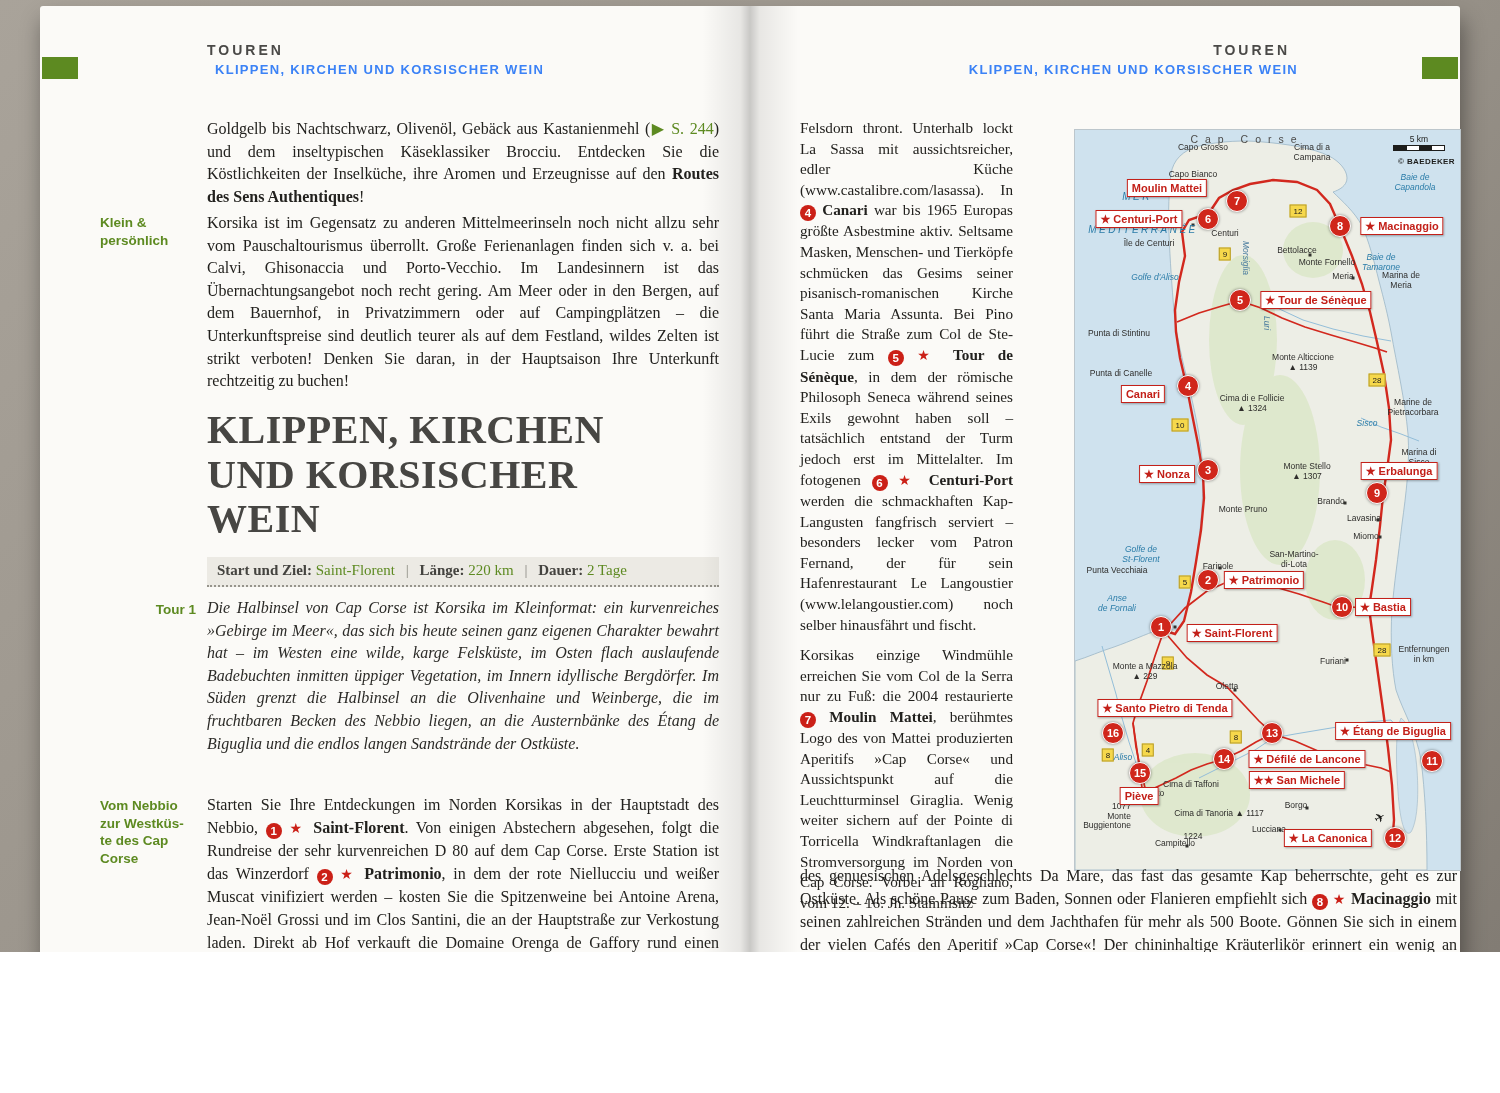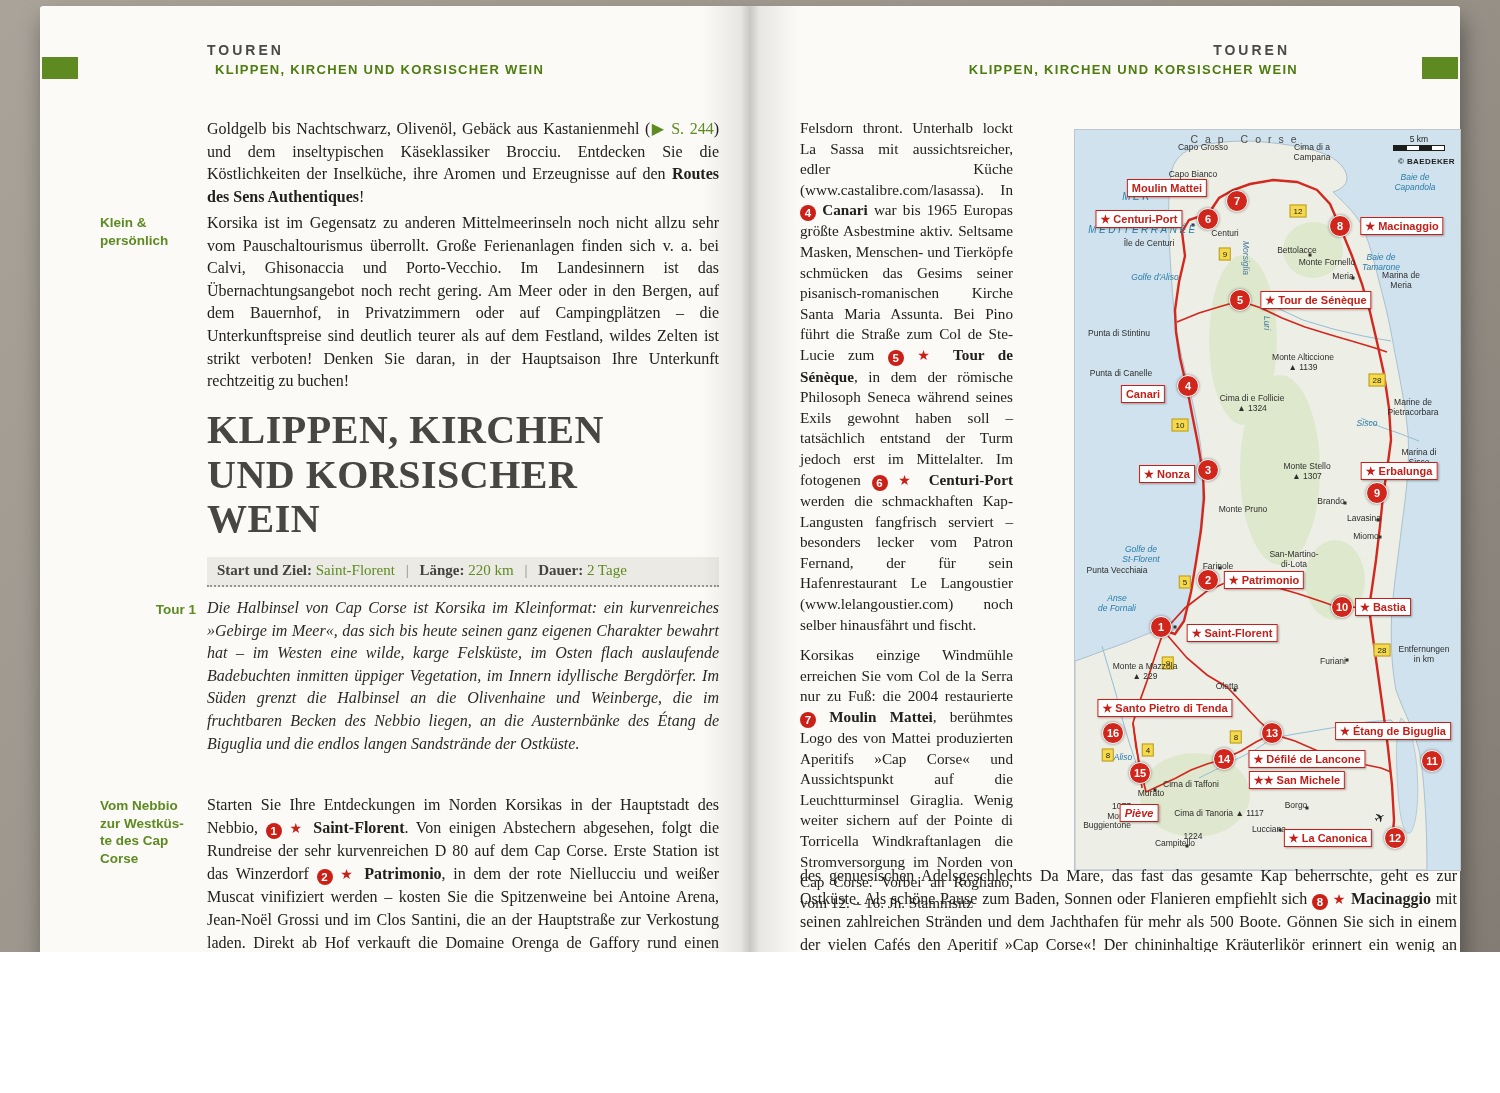--- a/index.html
+++ b/index.html
@@ -12,21 +12,21 @@
   .spine{position:absolute;left:50%;top:0;width:96px;height:100%;transform:translateX(-50%);pointer-events:none;
     background:linear-gradient(to right,rgba(0,0,0,0) 0%,rgba(0,0,0,.08) 40%,rgba(0,0,0,.2) 50%,rgba(0,0,0,.08) 60%,rgba(0,0,0,0) 100%);}
   .tab{position:absolute;width:36px;height:22px;background:#5d8a21;top:51px;}
   .tab-left{left:2px;} .tab-right{right:2px;}
   .page{position:absolute;top:0;height:100%;width:710px;}
   .page-left{left:0;} .page-right{left:710px;}
 
   .kicker{position:absolute;font-family:"Liberation Sans",sans-serif;font-weight:bold;font-size:14px;
     letter-spacing:3px;color:#4a4947;}
   .chaptitle{position:absolute;font-family:"Liberation Sans",sans-serif;font-weight:bold;font-size:13px;
-    letter-spacing:1.3px;color:#4d7c0f;padding-left:8px;}
+    letter-spacing:1.3px;color:#3b82f6;padding-left:8px;}
   .page-left .kicker{left:167px;top:36px;}
   .page-left .chaptitle{left:167px;top:56px;}
   .page-right .kicker{left:0;top:36px;width:540px;text-align:right;}
   .page-right .chaptitle{left:0;top:56px;width:540px;text-align:right;}
 
   .body{position:absolute;font-size:16px;line-height:22.6px;text-align:justify;color:#22211e;margin:0;}
   .page-left .body{left:167px;width:512px;}
   .intro{top:112px;}
   .p2{top:206px;}
   .tourlead{top:591px;font-style:italic;color:#2b2a27;}
@@ -271,21 +271,21 @@
             <div class="mbox" style="left: 68px; top: 264px;">Canari</div>
             <div class="mbox" style="left: 92px; top: 344px;"><span class="star">★</span>Nonza</div>
             <div class="mbox" style="left: 324px; top: 341px;"><span class="star">★</span>Erbalunga</div>
             <div class="mbox" style="left: 189px; top: 450px;"><span class="star">★</span>Patrimonio</div>
             <div class="mbox" style="left: 308px; top: 477px;"><span class="star">★</span>Bastia</div>
             <div class="mbox" style="left: 157px; top: 503px;"><span class="star">★</span>Saint-Florent</div>
             <div class="mbox" style="left: 90px; top: 578px;"><span class="star">★</span>Santo Pietro di Tenda</div>
             <div class="mbox" style="left: 318px; top: 601px;"><span class="star">★</span>Étang de Biguglia</div>
             <div class="mbox" style="left: 232px; top: 629px;"><span class="star">★</span>Défilé de Lancone</div>
             <div class="mbox" style="left: 222px; top: 650px;"><span class="star">★★</span>San Michele</div>
-            <div class="mbox" style="left: 64px; top: 683px; font-style: italic;">Piève</div>
+            <div class="mbox" style="left: 64px; top: 666px;">Piève</div>
             <div class="mbox" style="left: 253px; top: 708px;"><span class="star">★</span>La Canonica</div>
             <div class="mnum" style="left: 86px; top: 497px;">1</div>
             <div class="mnum" style="left: 133px; top: 450px;">2</div>
             <div class="mnum" style="left: 133px; top: 340px;">3</div>
             <div class="mnum" style="left: 113px; top: 256px;">4</div>
             <div class="mnum" style="left: 165px; top: 170px;">5</div>
             <div class="mnum" style="left: 133px; top: 89px;">6</div>
             <div class="mnum" style="left: 162px; top: 71px;">7</div>
             <div class="mnum" style="left: 265px; top: 96px;">8</div>
             <div class="mnum" style="left: 302px; top: 363px;">9</div>

